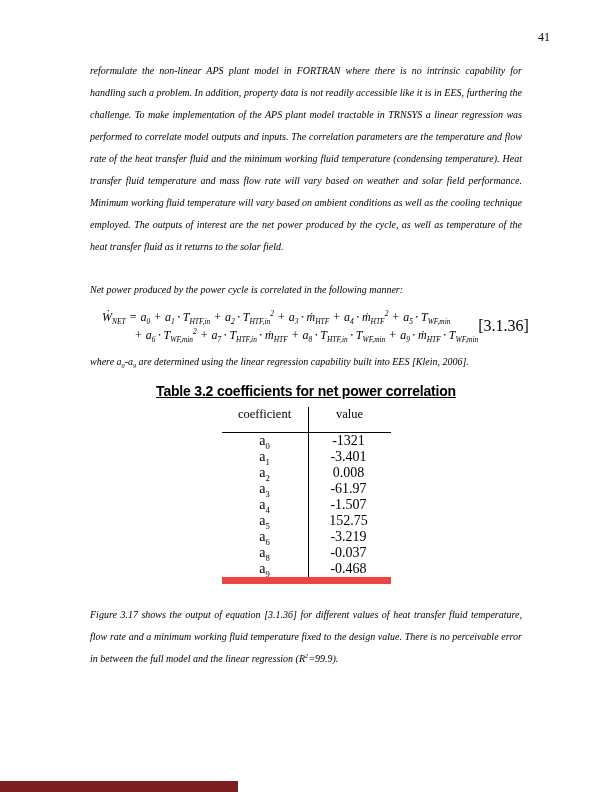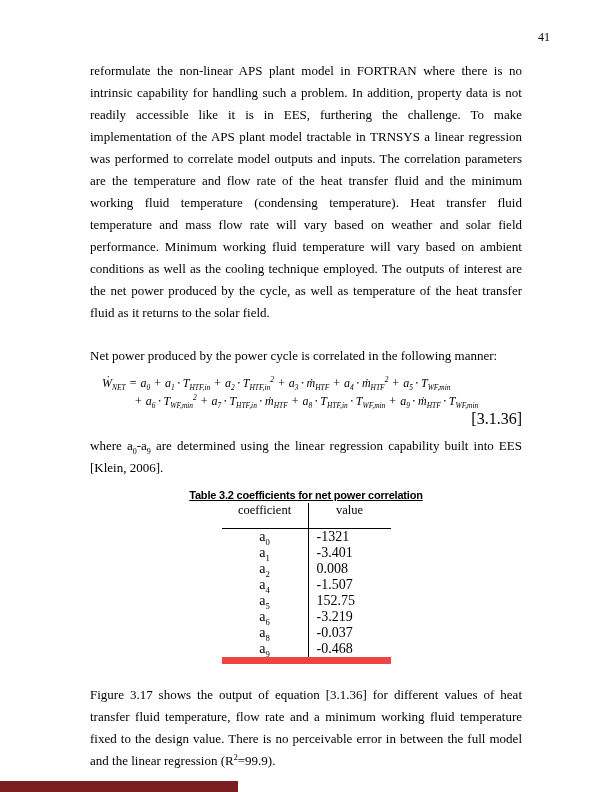--- a/index.html
+++ b/index.html
@@ -7,50 +7,50 @@
     position: relative;
     width: 612px;
     height: 792px;
     background: #ffffff;
     font-family: "Liberation Serif", "DejaVu Serif", serif;
     color: #000;
     overflow: hidden;
   }
   .page-number { position: absolute; top: 30px; right: 62px; font-size: 12px; text-align: center; }
   .content { position: absolute; top: 60px; left: 90px; width: 432px; }
-  .body-text { font-size: 13px; line-height: 22px; text-align: justify; margin: 0; }
+  .body-text { font-size: 10px; line-height: 22px; text-align: justify; margin: 0; font-style: italic; }
   .lead-in { margin-top: 21px; }
   sub { font-size: 0.62em; line-height: 0; }
   sup { font-size: 0.62em; line-height: 0; }
 
-  .equation-block { display: flex; margin: 7px 0 7px 12px; flex-direction: column; }
+  .equation-block { display: flex; align-items: center; margin: 7px 0 7px 12px; }
   .eq-lines { font-size: 12px; }
   .eq-line { line-height: 18px; white-space: nowrap; }
   .eq-cont { margin-left: 32px; }
   .factor { font-style: italic; }
   .factor sub { font-style: italic; }
   .op { font-style: normal; padding: 0 1px; }
   .dot { font-style: normal; padding: 0 2px; }
   .eq-label { margin-left: auto; font-size: 16px; }
 
   .table-block { margin-top: 10px; text-align: center; }
   .table-title {
     font-family: "Liberation Sans", "DejaVu Sans", sans-serif;
-    font-weight: bold; font-size: 11px; letter-spacing: -0.2px;
-    text-decoration: underline; margin-bottom: 2px;
+    font-weight: bold; font-size: 14px; letter-spacing: -0.2px;
+    text-decoration: underline; margin-bottom: 8px;
   }
   table.coef { border-collapse: collapse; margin: 0 auto; }
   table.coef th {
     font-weight: normal; font-size: 12.5px;
     padding: 0 10px 10px; border-bottom: 1px solid #000;
   }
   table.coef th:first-child, table.coef td:first-child { border-right: 1px solid #000; }
   table.coef td { font-size: 14px; line-height: 16px; padding: 0 8px; }
   td.coef-cell { text-align: center; min-width: 70px; }
-  td.value-cell { text-align: left; min-width: 64px; padding-right: 10px !important; margin-left: 28px; }
+  td.value-cell { text-align: center; min-width: 64px; padding-right: 10px !important; margin-left: 28px; }
   table.coef tbody tr:last-child td { border-bottom: 7px solid #ef4444; }
 
   .figure-text { margin-top: 20px; }
   .footer-bar { position: absolute; left: 0; bottom: 0; width: 238px; height: 11px; }
 </style>
 </head>
 <body>
 
 <div class="page">
   <div class="page-number">41</div>
@@ -86,20 +86,24 @@
             </tr>
             <tr>
               <td class="coef-cell"><span>a</span><sub>1</sub></td>
               <td class="value-cell">-3.401</td>
             </tr>
             <tr>
               <td class="coef-cell"><span>a</span><sub>2</sub></td>
               <td class="value-cell">0.008</td>
             </tr>
             <tr>
+              <td class="coef-cell"><span>a</span><sub>3</sub></td>
+              <td class="value-cell">-61.97</td>
+            </tr>
+            <tr>
               <td class="coef-cell"><span>a</span><sub>4</sub></td>
               <td class="value-cell">-1.507</td>
             </tr>
             <tr>
               <td class="coef-cell"><span>a</span><sub>5</sub></td>
               <td class="value-cell">152.75</td>
             </tr>
             <tr>
               <td class="coef-cell"><span>a</span><sub>6</sub></td>
               <td class="value-cell">-3.219</td>

